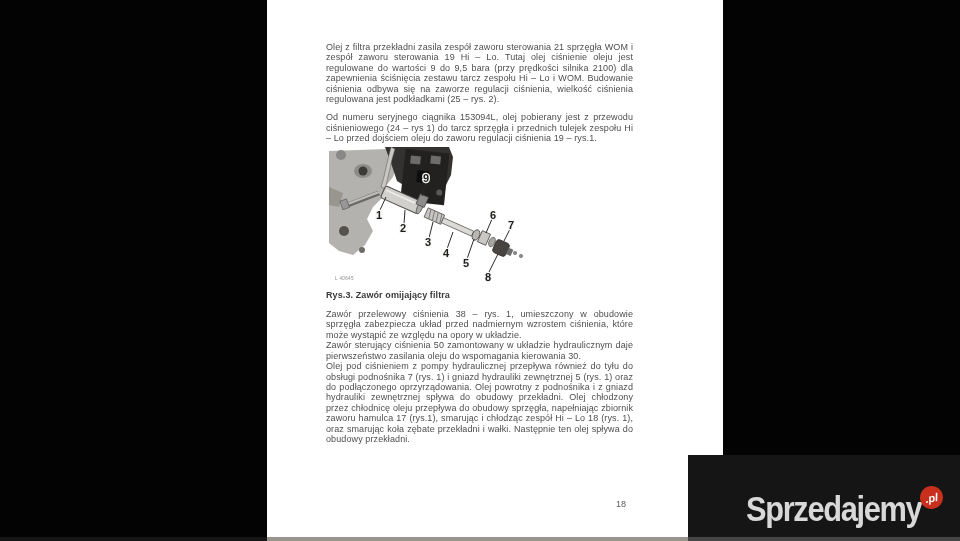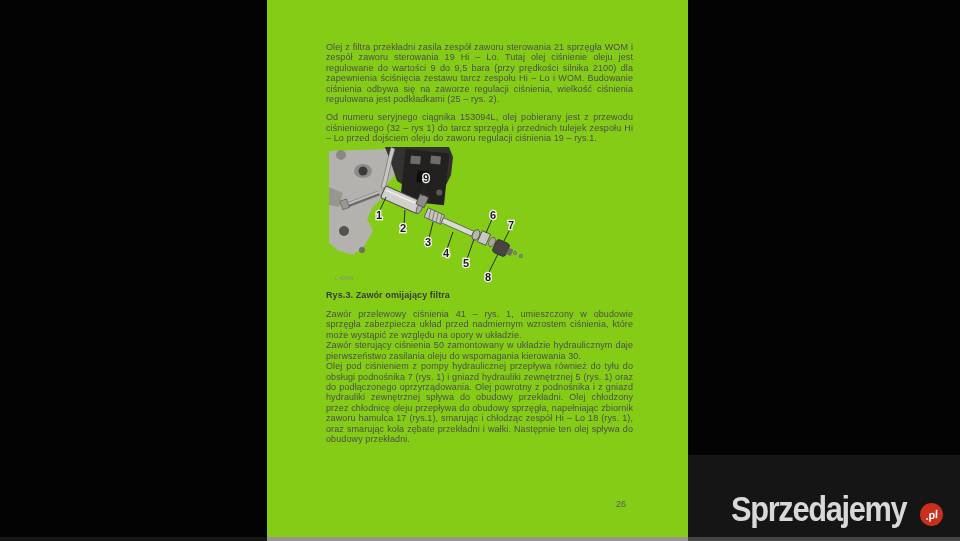--- a/index.html
+++ b/index.html
@@ -1,36 +1,36 @@
 <!DOCTYPE html>
 <html><head>
 <meta charset="utf-8">
 <style>
   html,body{margin:0;padding:0;background:#000;}
   .stage{position:relative;width:960px;height:541px;background:#000;overflow:hidden;
          font-family:"Liberation Sans",sans-serif;}
   .bar{position:absolute;top:0;height:537px;background:#030303;}
   .bar-left{left:0;width:267px;}
   .bar-right{left:688px;width:272px;}
-  .page{position:absolute;left:267px;top:0;width:421px;height:537px;background:#84cc16;}
+  .page{position:absolute;left:267px;top:0;width:456px;height:537px;background:#ffffff;}
   .content{position:absolute;left:59px;top:42px;width:307px;}
   .content p{margin:0;font-size:9px;line-height:10.4px;text-align:justify;
              color:#4e4e4e;letter-spacing:0.1px;}
   p.gap-after{margin-bottom:8px;}
   .figure-wrap{margin:3px 0 0 3px;width:215px;height:138px;position:relative;}
   .figure-wrap svg{display:block;}
   .caption{font-weight:bold;color:#3a3a3a !important;margin-top:5px !important;
            margin-bottom:9px !important;text-align:center;}
   .page-number{position:absolute;left:349px;top:499px;font-size:9px;color:#5a5a5a;}
   .wm-strip{position:absolute;left:688px;top:455px;width:272px;height:82px;background:#151515;}
   .bottom-strip{position:absolute;top:537px;height:4px;}
   .bs-left{left:0;width:267px;background:#161616;}
   .bs-mid{left:267px;width:421px;background:#98948e;}
   .bs-right{left:688px;width:272px;background:#454545;}
-  .logo{position:absolute;right:17px;bottom:15px;display:flex;align-items:flex-end;gap:15px;}
+  .logo{position:absolute;right:17px;bottom:15px;display:flex;align-items:flex-start;}
   .brand{font-size:35px;font-weight:bold;color:#d8d8d8;letter-spacing:-1.5px;line-height:1;
          transform:scaleX(0.88);transform-origin:100% 50%;}
   .badge{width:23px;height:23px;border-radius:50%;background:#c92f1d;color:#fff;
          font-size:11px;font-weight:bold;font-style:italic;display:flex;align-items:center;
          justify-content:center;transform:rotate(-10deg);margin-left:-1px;margin-top:-5px;
          flex:0 0 auto;}
   .callout{font-family:"Liberation Sans",sans-serif;font-weight:bold;font-size:11px;
            fill:#1c1c1c;paint-order:stroke;stroke:#f6f6f4;stroke-width:2.6px;text-anchor:middle;}
   .leader{stroke:#2a2a2a;stroke-width:1;}
   .photo-label{font-size:4.5px;fill:#8a8a86;letter-spacing:0.4px;}
@@ -40,21 +40,21 @@
 
 <div class="stage">
 
   <div class="bar bar-left"></div>
   <div class="bar bar-right"></div>
 
   <div class="page">
     <div class="content">
 
       <p class="gap-after">Olej z filtra przekładni zasila zespół zaworu sterowania 21 sprzęgła WOM i zespół zaworu sterowania 19 Hi – Lo. Tutaj olej ciśnienie oleju jest regulowane do wartości 9 do 9,5 bara (przy prędkości silnika 2100) dla zapewnienia ściśnięcia zestawu tarcz zespołu Hi – Lo i WOM. Budowanie ciśnienia odbywa się na zaworze regulacji ciśnienia, wielkość ciśnienia regulowana jest podkładkami (25 – rys. 2).</p>
-      <p>Od numeru seryjnego ciągnika 153094L, olej pobierany jest z przewodu ciśnieniowego (32 – rys 1) do tarcz sprzęgła i przednich tulejek zespołu Hi – Lo przed dojściem oleju do zaworu regulacji ciśnienia 19 – rys.1.</p>
+      <p>Od numeru seryjnego ciągnika 153094L, olej pobierany jest z przewodu ciśnieniowego (24 – rys 1) do tarcz sprzęgła i przednich tulejek zespołu Hi – Lo przed dojściem oleju do zaworu regulacji ciśnienia 19 – rys.1.</p>
 
       <div class="figure-wrap">
         <svg viewBox="0 0 215 138" width="215" height="138">
 
           <g>
             <path d="M0 4 L58 2 L66 0 L70 14 L64 30 L56 40 L52 52 L44 60 L38 72 L44 84 L36 98 L24 108 L10 104 L0 96 Z" fill="#b4b2ae"></path>
             <path d="M0 40 L14 46 L10 60 L0 58 Z" fill="#98968f"></path>
             <ellipse cx="34" cy="24" rx="9" ry="7" fill="#8e8c88"></ellipse>
             <circle cx="34" cy="24" r="4.5" fill="#3c3a38"></circle>
             <circle cx="12" cy="8" r="5" fill="#8a8886"></circle>
@@ -127,26 +127,26 @@
             <text class="callout" x="159" y="134">8</text>
             <text class="callout" x="97" y="35">9</text>
           </g>
 
           <text class="photo-label" x="6" y="133">L 40645</text>
         </svg>
       </div>
 
       <p class="caption">Rys.3. Zawór omijający filtra</p>
 
-      <p>Zawór przelewowy ciśnienia  41 – rys. 1, umieszczony w obudowie sprzęgła zabezpiecza układ przed nadmiernym wzrostem ciśnienia, które może wystąpić ze względu na opory w układzie.</p>
+      <p>Zawór przelewowy ciśnienia  38 – rys. 1, umieszczony w obudowie sprzęgła zabezpiecza układ przed nadmiernym wzrostem ciśnienia, które może wystąpić ze względu na opory w układzie.</p>
       <p>Zawór sterujący ciśnienia 50 zamontowany w układzie hydraulicznym daje pierwszeństwo zasilania oleju do wspomagania kierowania 30.</p>
       <p>Olej pod ciśnieniem z pompy hydraulicznej przepływa również do tyłu do obsługi podnośnika 7 (rys. 1) i gniazd hydrauliki zewnętrznej 5 (rys. 1) oraz do podłączonego oprzyrządowania. Olej powrotny z podnośnika i z gniazd hydrauliki zewnętrznej spływa do obudowy przekładni. Olej chłodzony przez chłodnicę oleju przepływa do obudowy sprzęgła, napełniając zbiornik zaworu hamulca 17 (rys.1), smarując i chłodząc zespół Hi – Lo 18 (rys. 1), oraz smarując koła zębate przekładni i wałki. Następnie ten olej spływa do obudowy przekładni.</p>
     </div>
 
-    <div class="page-number">26</div>
+    <div class="page-number">18</div>
   </div>
 
   <div class="wm-strip"></div>
 
   <div class="logo">
     <span class="brand">Sprzedajemy</span>
     <span class="badge">.pl</span>
   </div>
 
   <div class="bottom-strip bs-left"></div>

